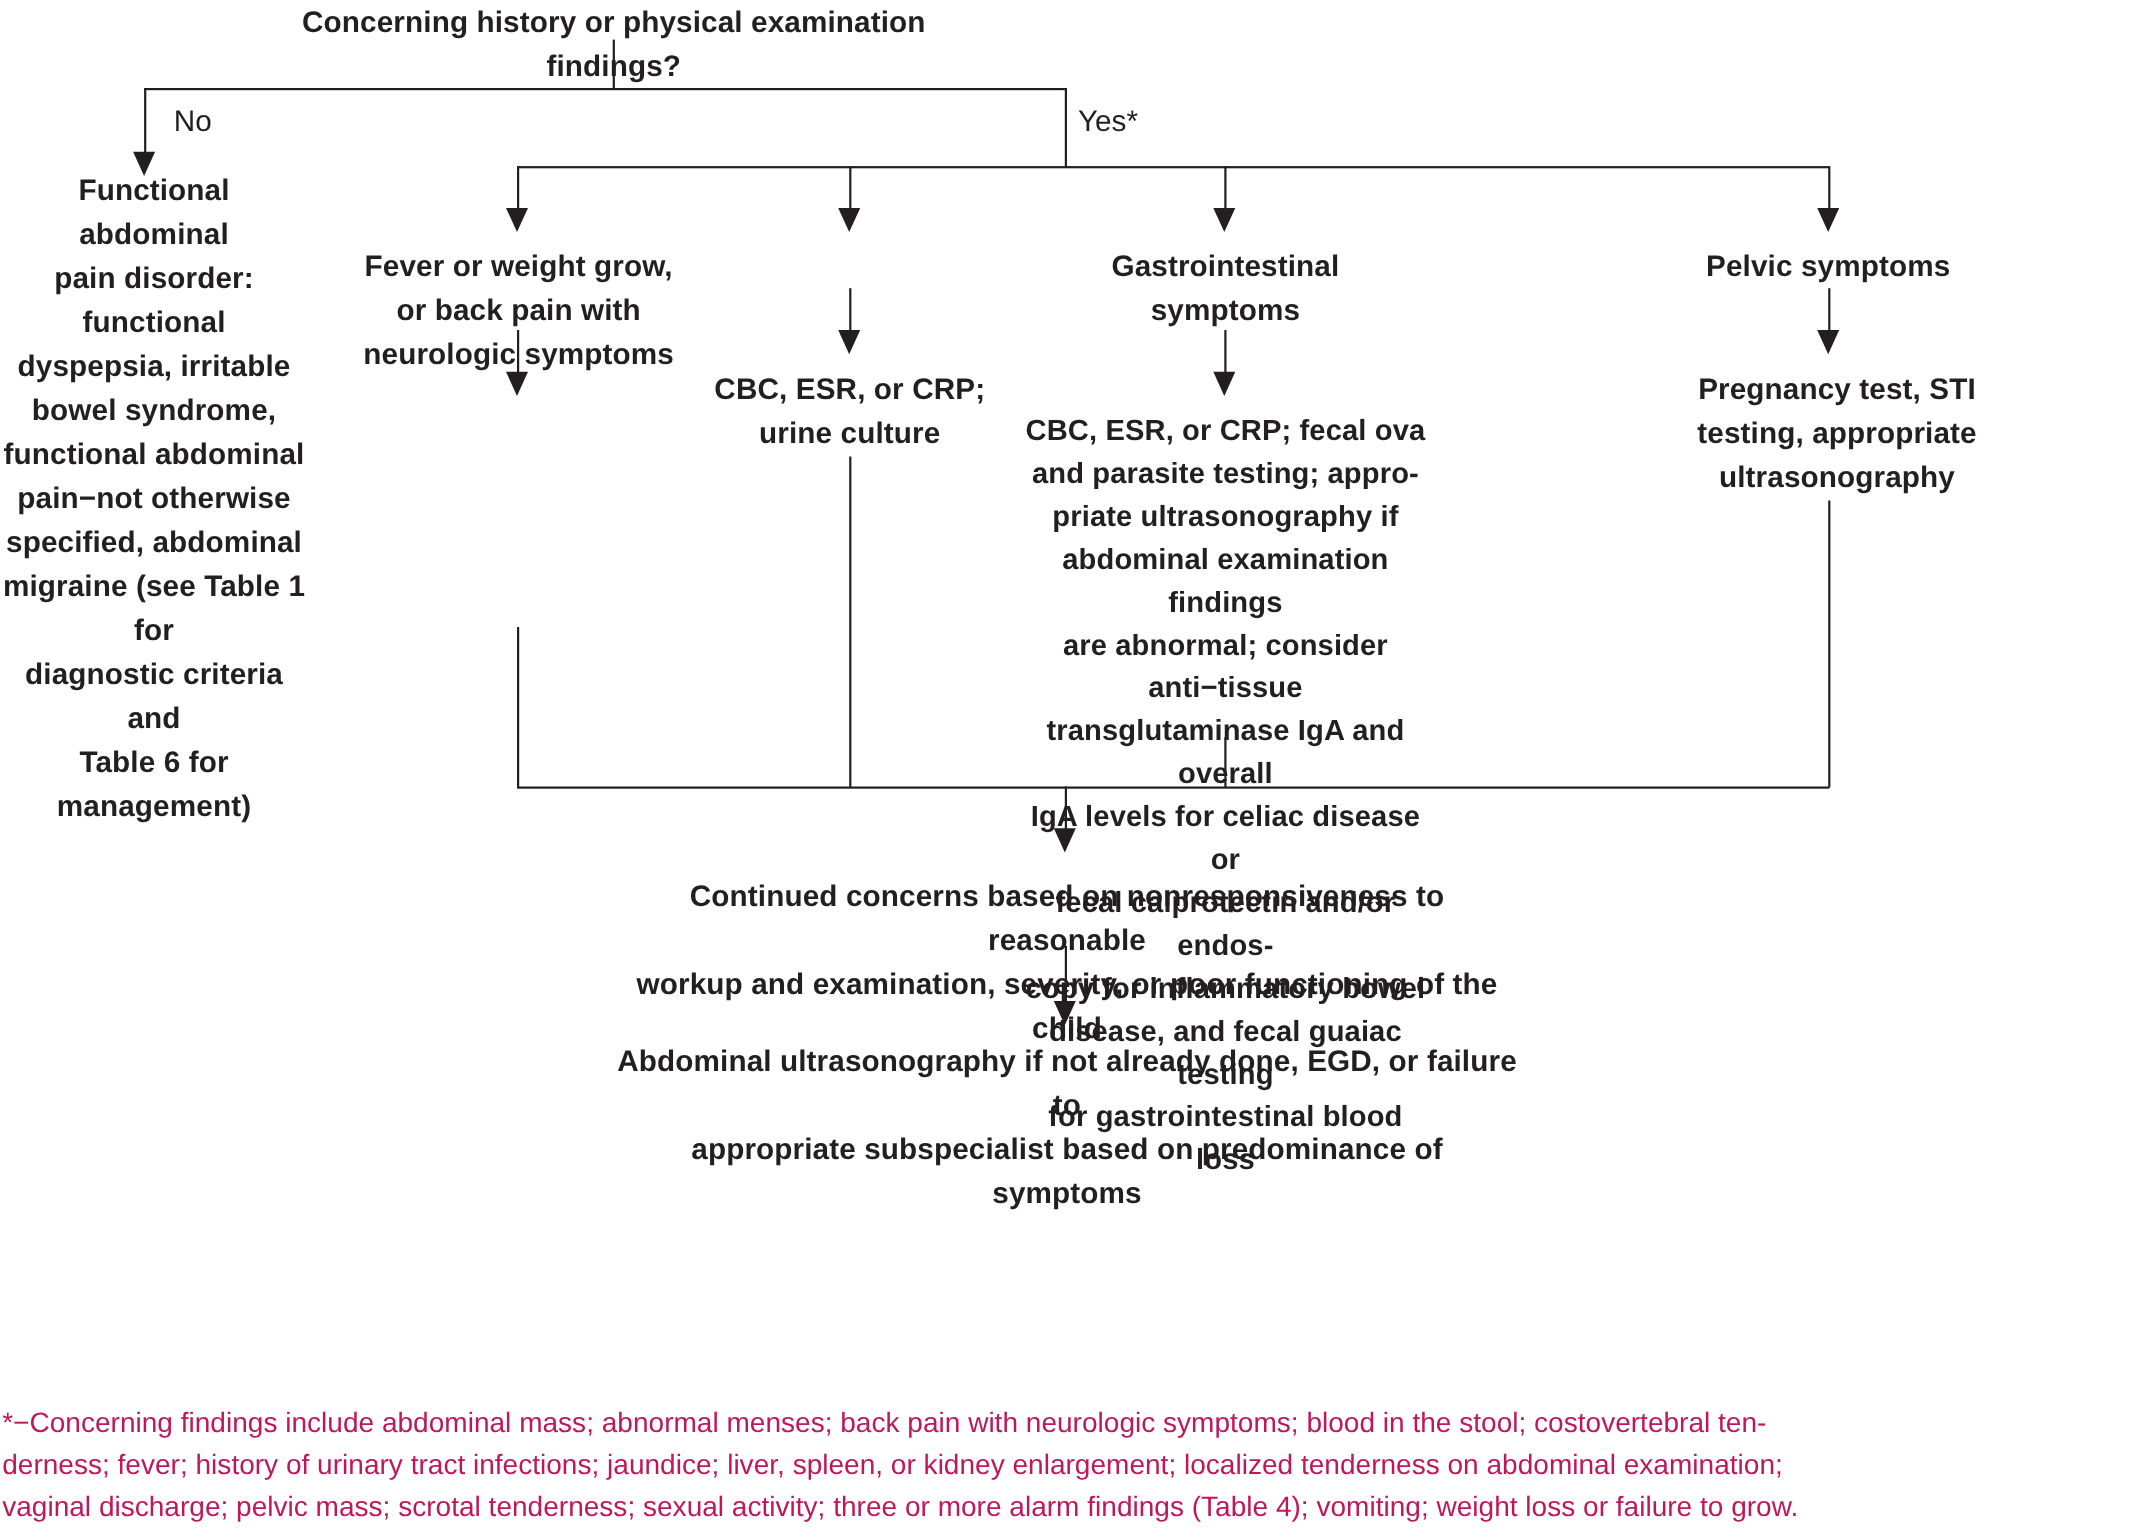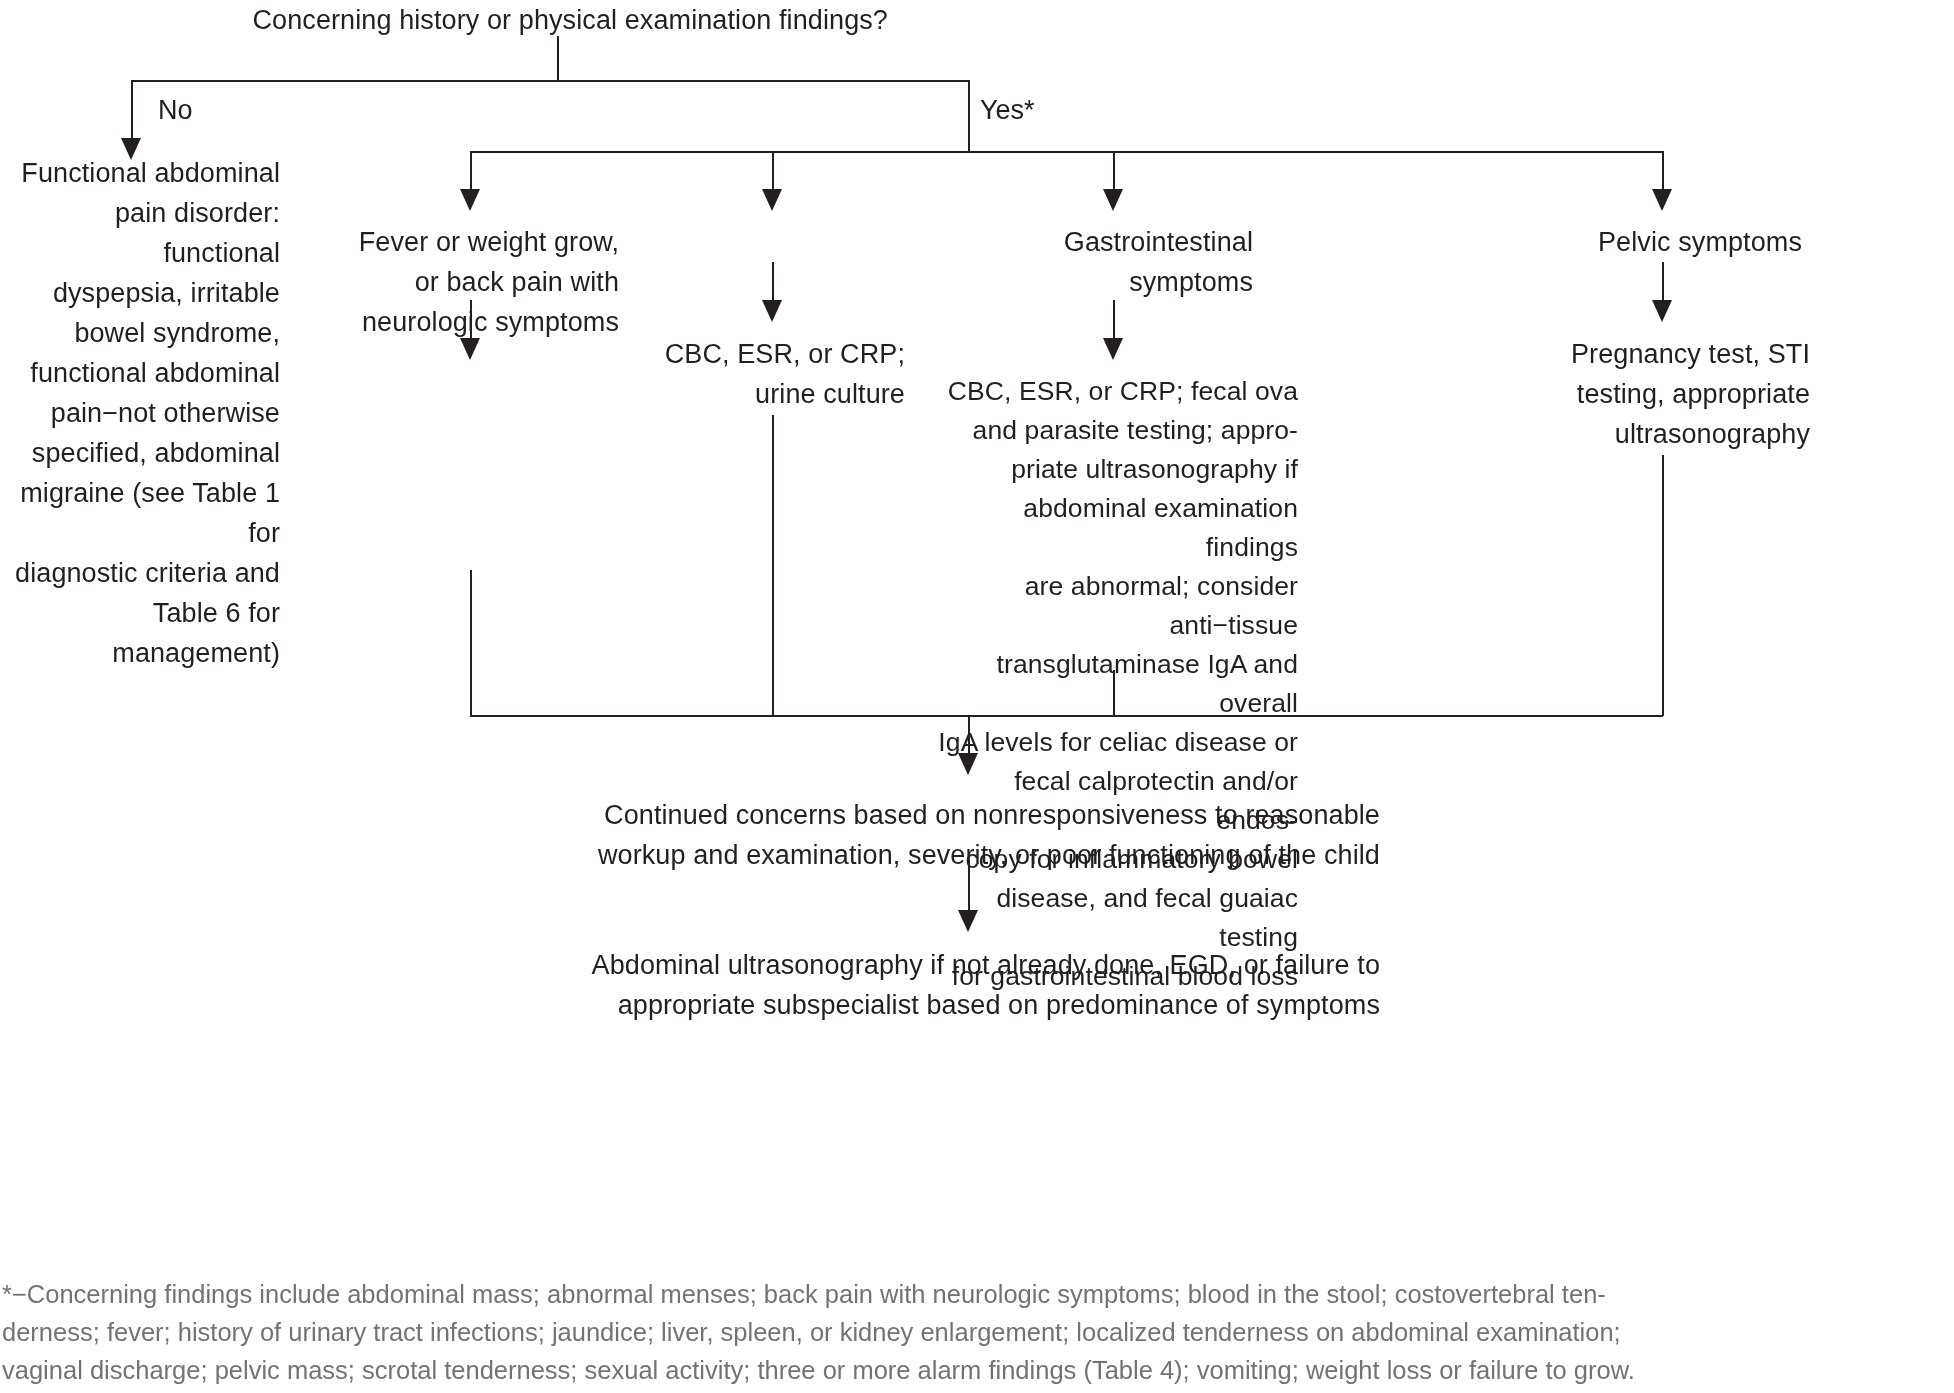--- a/index.html
+++ b/index.html
@@ -16,26 +16,27 @@
     position: relative;
     width: 1954px;
     height: 1393px;
     background: #ffffff;
     overflow: hidden;
   }
 
   
   .node {
     position: absolute;
-    text-align: right;
+    text-align: center;
     font-size: 27px;
     line-height: 40px;
     color: #231f20;
     white-space: pre-line;
     letter-spacing: 0.1px;
+    font-weight: bold;
   }
   .node.small { font-size: 26.5px; line-height: 39px; }
 
   .label {
     position: absolute;
     font-size: 27px;
     line-height: 32px;
     color: #231f20;
     white-space: pre;
   }
@@ -59,21 +60,21 @@
     border-left: 10px solid transparent;
     border-right: 10px solid transparent;
     border-top: 22px solid #231f20;
   }
 
   
   .footnote {
     position: absolute;
     font-size: 25.5px;
     line-height: 38px;
-    color: #737373;
+    color: #be185d;
     text-align: left;
     white-space: pre-line;
     width: 1948px;
   }
 </style>
 </head>
 <body>
 
 <div id="page">
 

